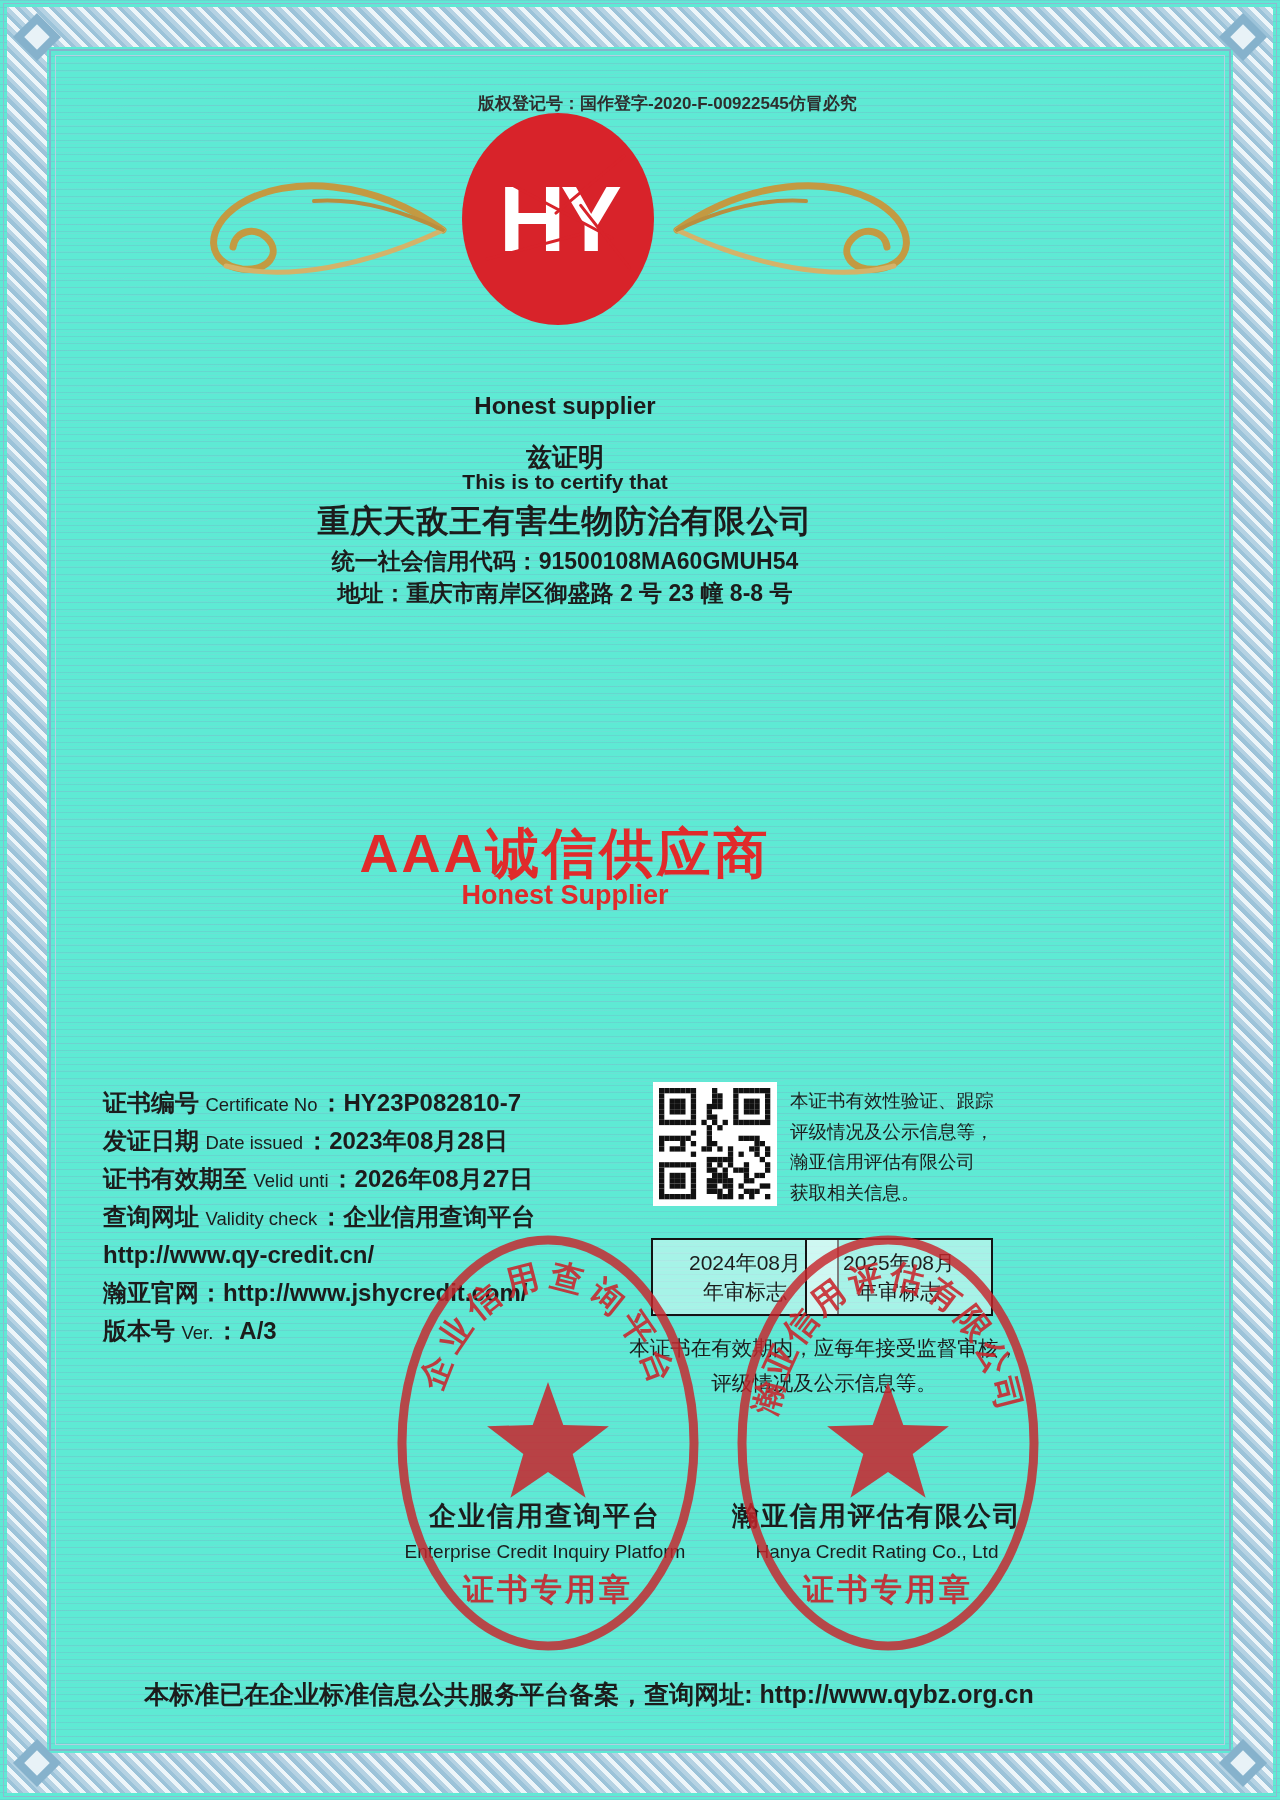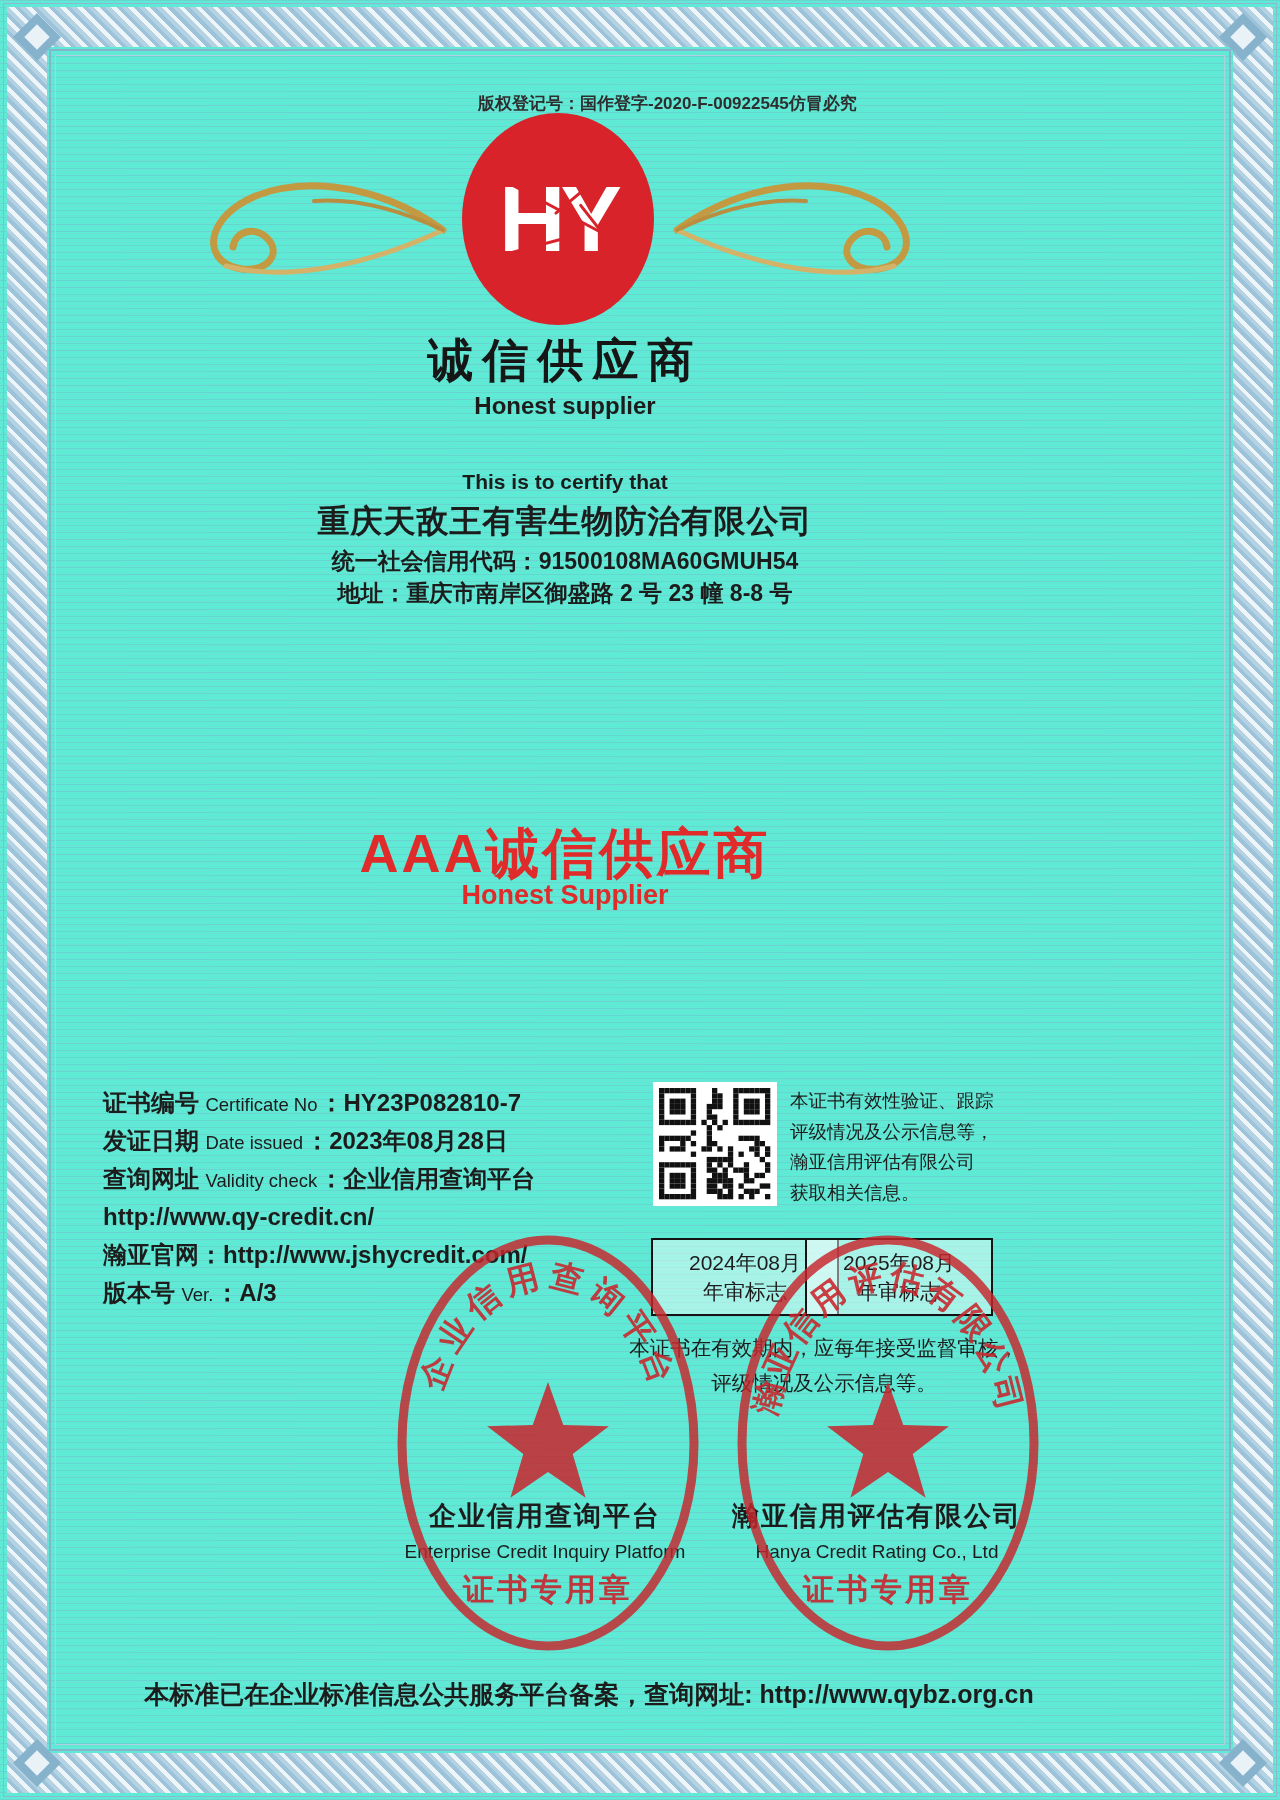--- a/index.html
+++ b/index.html
@@ -108,38 +108,42 @@
   </svg>
 
   <div class="abs logo">
     <span class="hy">HY</span>
     <div class="crack ck1"></div>
     <div class="crack ck2"></div>
     <div class="crack ck3"></div>
     <div class="crack ck4"></div>
   </div>
 
-  <div class="abs ctr title-zh">诚信供应商</div>
   <div class="abs ctr title-en">Honest supplier</div>
+  <div class="abs ctr certify-zh">兹证明</div>
   <div class="abs ctr certify-en">This is to certify that</div>
   <div class="abs ctr company">重庆天敌王有害生物防治有限公司</div>
   <div class="abs ctr credit">统一社会信用代码：91500108MA60GMUH54</div>
   <div class="abs ctr addr">地址：重庆市南岸区御盛路 2 号 23 幢 8-8 号</div>
 
   <div class="abs ctr rating-zh">AAA诚信供应商</div>
   <div class="abs ctr rating-en">Honest Supplier</div>
 
   <div class="abs details">
     <div class="dl">
       <span class="zh">证书编号</span>
       <span class="en">Certificate No</span><span class="sep">：</span><span class="val">HY23P082810-7</span>
     </div>
     <div class="dl">
       <span class="zh">发证日期</span>
       <span class="en">Date issued</span><span class="sep">：</span><span class="val">2023年08月28日</span>
+    </div>
+    <div class="dl">
+      <span class="zh">证书有效期至</span>
+      <span class="en">Velid unti</span><span class="sep">：</span><span class="val">2026年08月27日</span>
     </div>
     <div class="dl">
       <span class="zh">查询网址</span>
       <span class="en">Validity check</span><span class="sep">：</span><span class="val">企业信用查询平台</span>
     </div>
     <div class="dl">
       <span class="val">http://www.qy-credit.cn/</span>
     </div>
     <div class="dl">
       <span class="zh">瀚亚官网</span><span class="sep">：</span><span class="val">http://www.jshycredit.com/</span>

